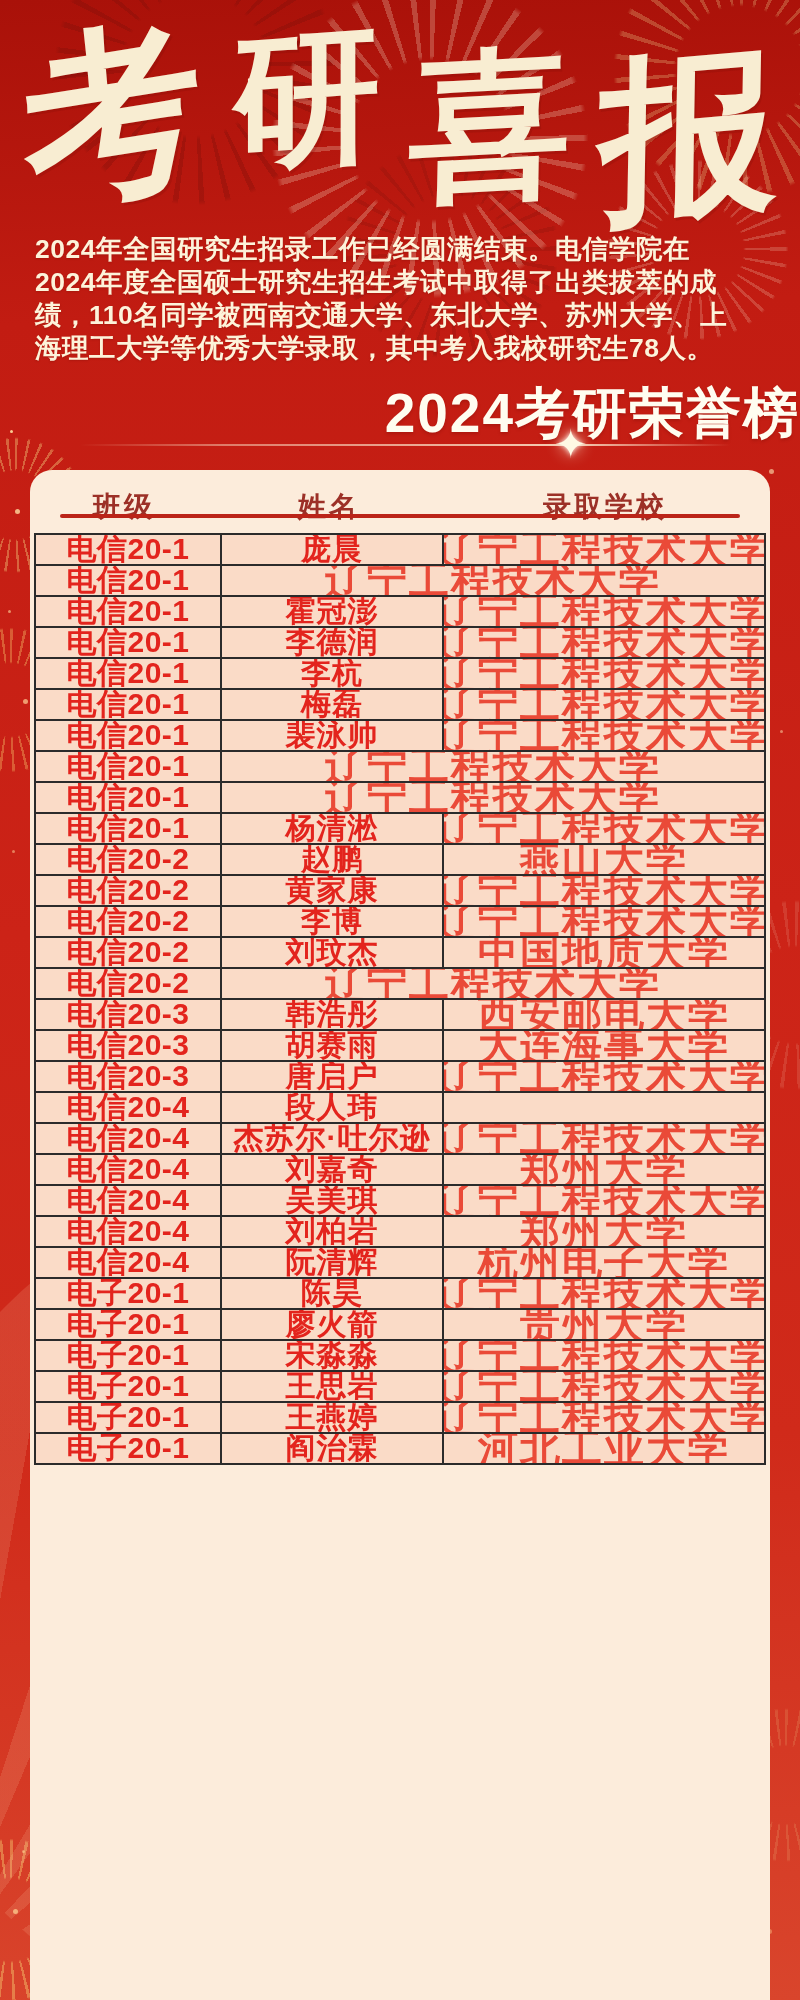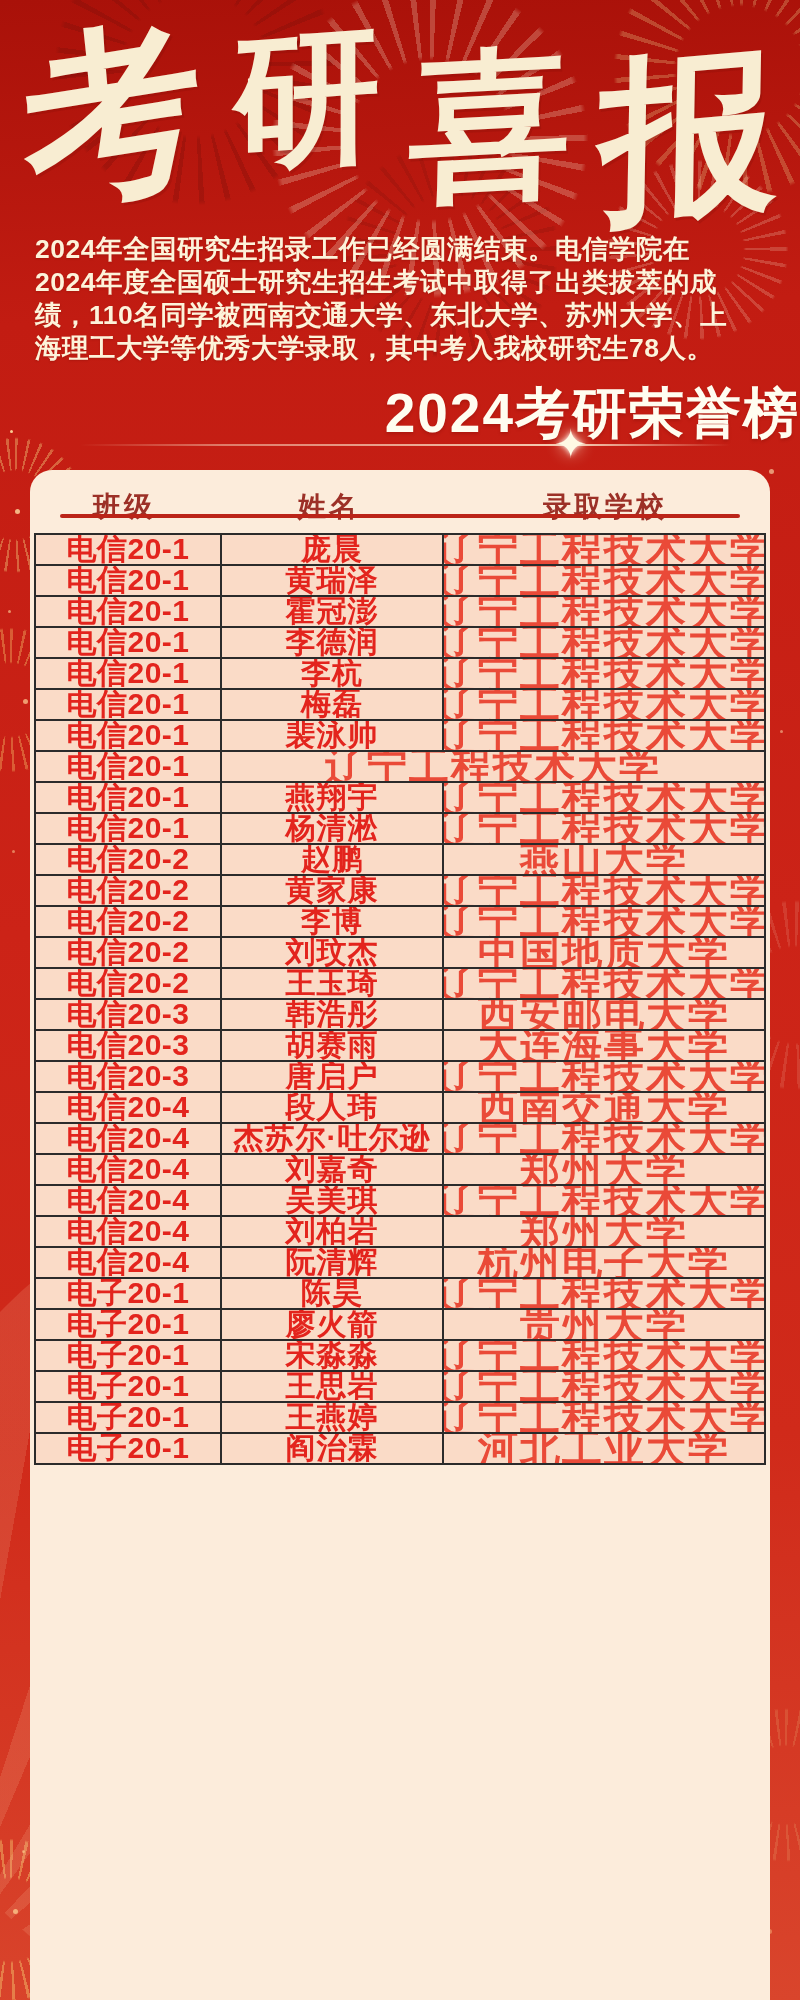--- a/index.html
+++ b/index.html
@@ -144,21 +144,20 @@
     <div class="underline"></div>
     <div class="rows" id="rows">
   <div class="row">
     <div class="cell c-class">电信20-1</div>
     <div class="cell c-name">庞晨</div>
     <div class="cell c-school">辽宁工程技术大学</div>
   </div>
 
   <div class="row">
     <div class="cell c-class">电信20-1</div>
-    <div class="cell c-name">黄瑞泽</div>
     <div class="cell c-school">辽宁工程技术大学</div>
   </div>
 
   <div class="row">
     <div class="cell c-class">电信20-1</div>
     <div class="cell c-name">霍冠澎</div>
     <div class="cell c-school">辽宁工程技术大学</div>
   </div>
 
   <div class="row">
@@ -185,21 +184,20 @@
     <div class="cell c-school">辽宁工程技术大学</div>
   </div>
 
   <div class="row">
     <div class="cell c-class">电信20-1</div>
     <div class="cell c-school">辽宁工程技术大学</div>
   </div>
 
   <div class="row">
     <div class="cell c-class">电信20-1</div>
-    <div class="cell c-name">燕翔宇</div>
     <div class="cell c-school">辽宁工程技术大学</div>
   </div>
 
   <div class="row">
     <div class="cell c-class">电信20-1</div>
     <div class="cell c-name">杨清淞</div>
     <div class="cell c-school">辽宁工程技术大学</div>
   </div>
 
   <div class="row">
@@ -221,21 +219,20 @@
   </div>
 
   <div class="row">
     <div class="cell c-class">电信20-2</div>
     <div class="cell c-name">刘玟杰</div>
     <div class="cell c-school">中国地质大学</div>
   </div>
 
   <div class="row">
     <div class="cell c-class">电信20-2</div>
-    <div class="cell c-name">王玉琦</div>
     <div class="cell c-school">辽宁工程技术大学</div>
   </div>
 
   <div class="row">
     <div class="cell c-class">电信20-3</div>
     <div class="cell c-name">韩浩彤</div>
     <div class="cell c-school">西安邮电大学</div>
   </div>
 
   <div class="row">
@@ -246,21 +243,20 @@
 
   <div class="row">
     <div class="cell c-class">电信20-3</div>
     <div class="cell c-name">唐启户</div>
     <div class="cell c-school">辽宁工程技术大学</div>
   </div>
 
   <div class="row">
     <div class="cell c-class">电信20-4</div>
     <div class="cell c-name">段人玮</div>
-    <div class="cell c-school">西南交通大学</div>
   </div>
 
   <div class="row">
     <div class="cell c-class">电信20-4</div>
     <div class="cell c-name">杰苏尔·吐尔逊</div>
     <div class="cell c-school">辽宁工程技术大学</div>
   </div>
 
   <div class="row">
     <div class="cell c-class">电信20-4</div>

